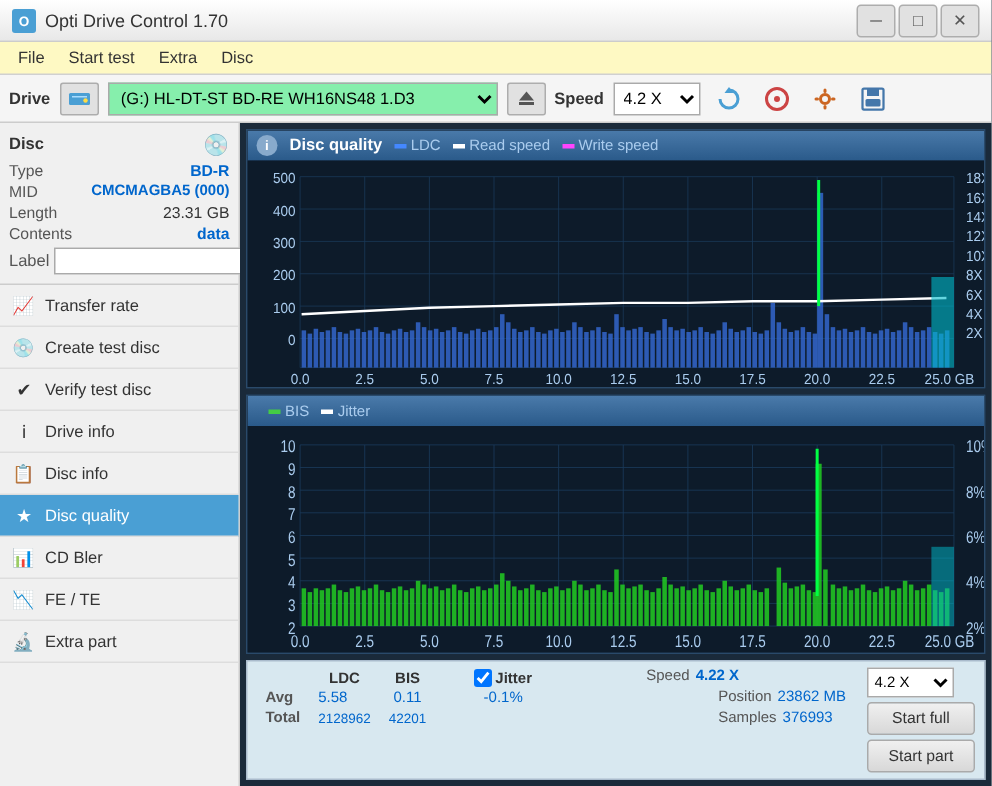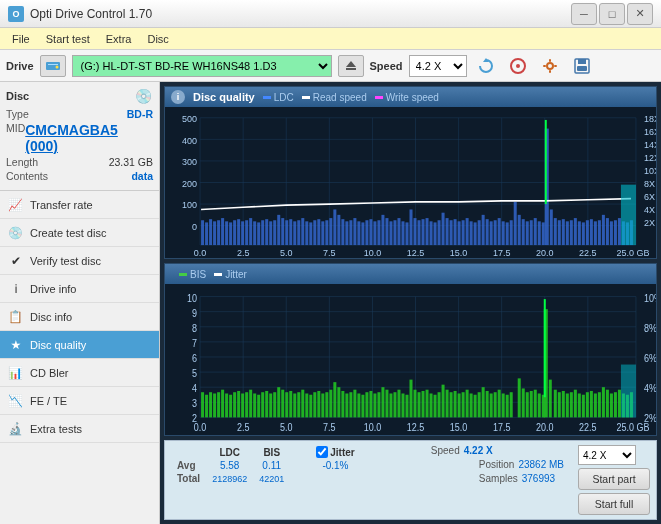--- a/index.html
+++ b/index.html
@@ -300,29 +300,40 @@
       <div class="disc-header">
         <span class="disc-title">Disc</span>
         <span class="disc-icon">💿</span>
       </div>
       <div class="disc-row">
         <span class="disc-key">Type</span>
         <span class="disc-val">BD-R</span>
       </div>
       <div class="disc-row">
         <span class="disc-key">MID</span>
-        <span class="disc-val" style="font-size:14px;text-decoration:underline;">CMCMAGBA5 (000)</span>
+        <span class="disc-val" style="font-size:10px;">CMCMAGBA5 (000)</span>
       </div>
       <div class="disc-row">
         <span class="disc-key">Length</span>
         <span class="disc-val-normal">23.31 GB</span>
       </div>
       <div class="disc-row">
         <span class="disc-key">Contents</span>
         <span class="disc-val">data</span>
+      </div>
+      <div class="label-row">
+        <span class="disc-key">Label</span>
+        <input class="label-input" type="text" value="" style="">
+        <div style="width:18px;height:18px;background:#e0e0e0;border:1px solid #aaa;border-radius:2px;cursor:pointer;display:flex;align-items:center;justify-content:center;">
+          <svg width="12" height="12" viewBox="0 0 12 12">
+              <circle cx="6" cy="6" r="4" stroke="#666" stroke-width="1.5" fill="none"></circle>
+              <line x1="6" y1="4" x2="6" y2="8" stroke="#666" stroke-width="1.5"></line>
+              <line x1="4" y1="6" x2="8" y2="6" stroke="#666" stroke-width="1.5"></line>
+            </svg>
+        </div>
       </div>
     </div>
 
     <div class="nav-items">
       <div class="nav-item">
         <span class="nav-icon">📈</span>
         <span>Transfer rate</span>
       </div>
       <div class="nav-item">
         <span class="nav-icon">💿</span>
@@ -347,21 +358,21 @@
       <div class="nav-item">
         <span class="nav-icon">📊</span>
         <span>CD Bler</span>
       </div>
       <div class="nav-item">
         <span class="nav-icon">📉</span>
         <span>FE / TE</span>
       </div>
       <div class="nav-item">
         <span class="nav-icon">🔬</span>
-        <span>Extra tests</span>
+        <span>Extra part</span>
       </div>
     </div>
 
   </div>
 
   <div class="content-area">
 
     <div class="chart-panel">
       <div class="chart-title-bar">
         <div class="chart-title-icon">i</div>
@@ -746,21 +757,21 @@
           <td style="width:20px;"></td>
           <td class="stats-header">
             <label style="display:flex;align-items:center;gap:2px;cursor:pointer;">
               <input type="checkbox" checked="" style="width: 12px; height: 12px;">
               <span>Jitter</span>
             </label>
           </td>
         </tr>
         <tr>
           <td style="font-weight:bold;color:#555;">Avg</td>
-          <td class="stats-val-blue" style="color:#0066cc;text-align:center;">5.58</td>
+          <td class="stats-val-blue" style="color:#0066cc;">5.58</td>
           <td class="stats-val-blue" style="color:#0066cc;text-align:center;">0.11</td>
           <td></td>
           <td class="stats-val-blue" style="color:#0066cc;text-align:center;">-0.1%</td>
         </tr>
         <tr>
           <td style="font-weight:bold;color:#555;">Total</td>
           <td class="stats-val-blue" style="color:#0066cc;text-align:center;font-size:9px;margin-top:20px;">2128962</td>
           <td class="stats-val-blue" style="color:#0066cc;text-align:center;font-size:9px;">42201</td>
           <td></td>
           <td></td>
@@ -782,18 +793,18 @@
         <div class="position-row">
           <span style="color:#555;">Samples</span>
           <span style="color:#0066cc;">376993</span>
         </div>
       </div>
 
       <div style="display:flex;flex-direction:column;gap:3px;margin-left:6px;">
         <select class="speed-dropdown">
           <option>4.2 X</option>
         </select>
+        <button class="start-btn">Start full</button>
         <button class="start-btn">Start part</button>
-        <button class="start-btn">Start full</button>
       </div>
     </div>
   </div>
 </div>
 
 </body></html>

